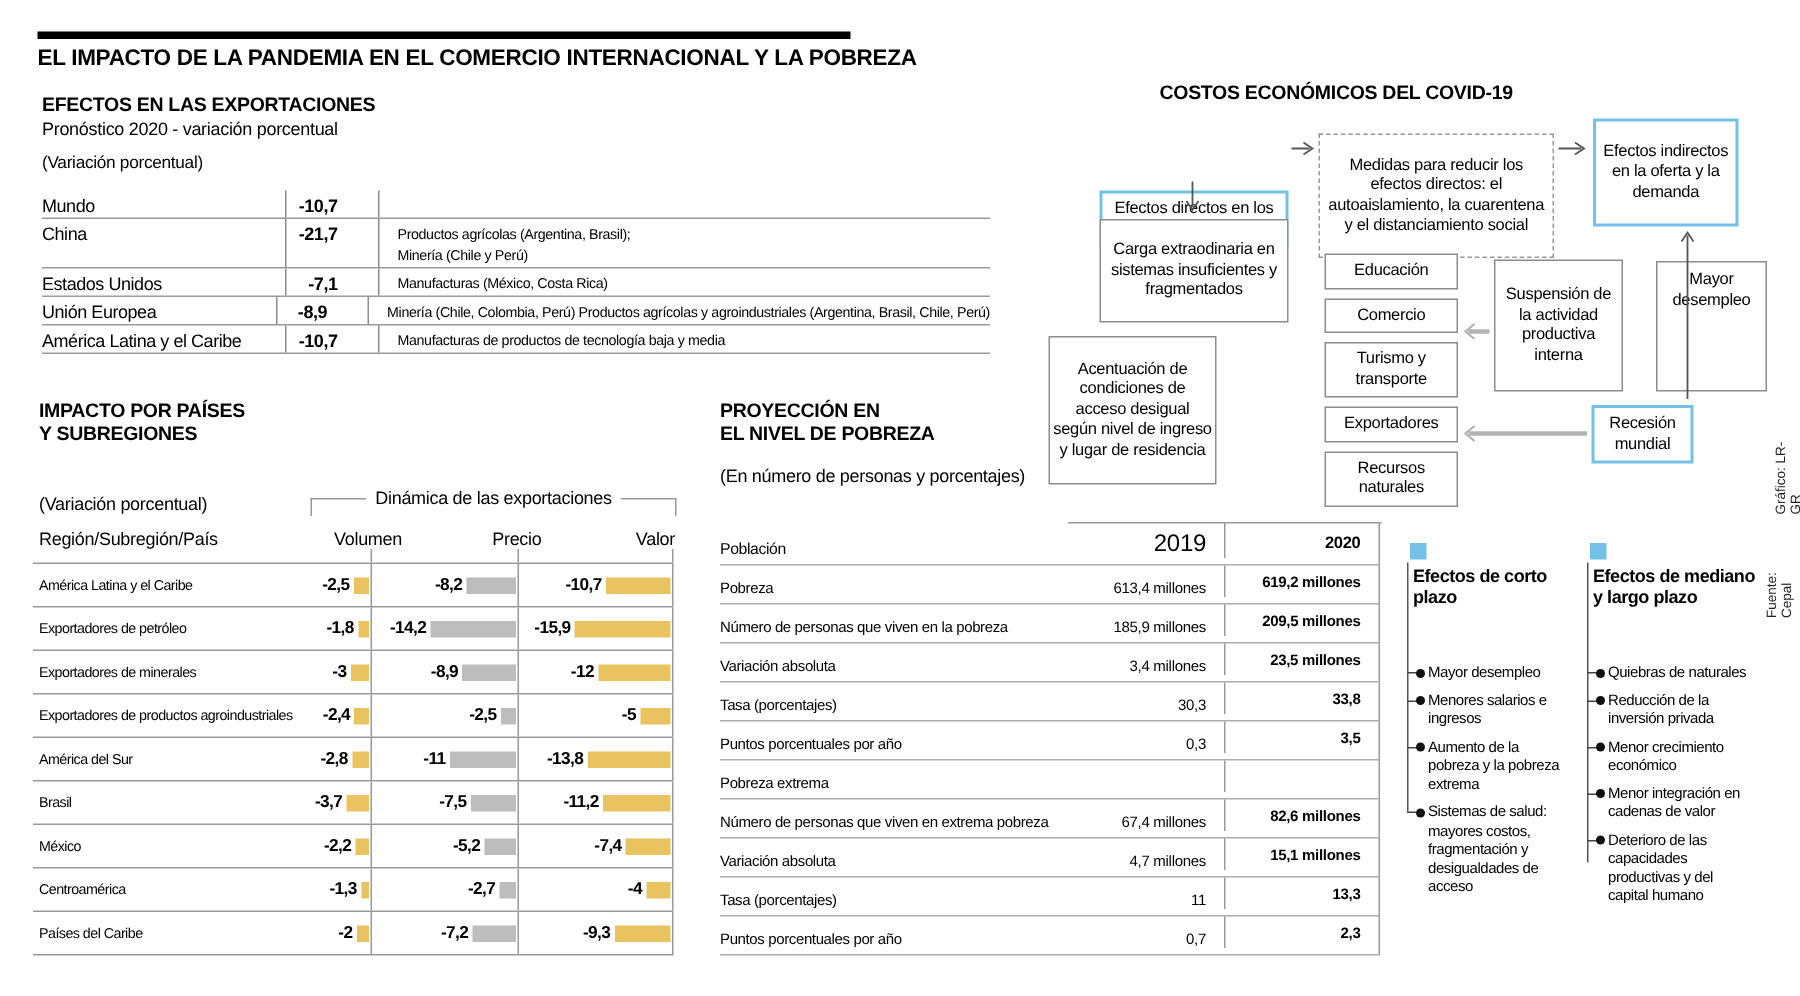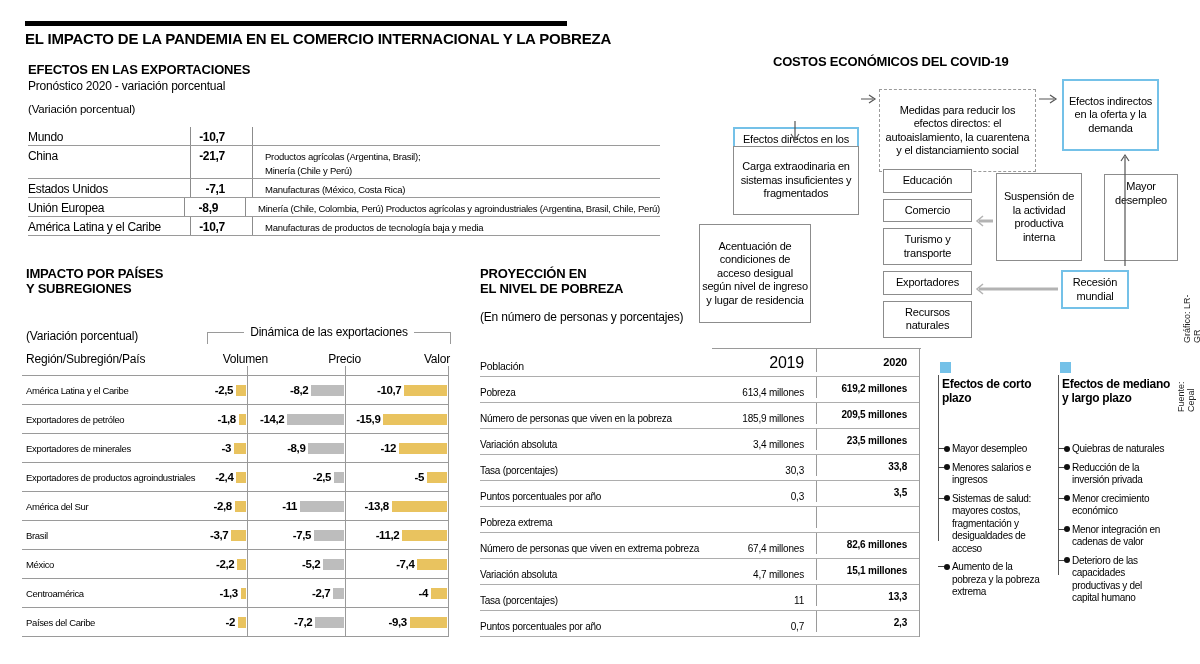--- a/index.html
+++ b/index.html
@@ -429,23 +429,23 @@
 <div class="effects" style="left:938px;width:102px;">
   <div class="eff-sq"></div>
   <div class="eff-head">Efectos de corto plazo</div>
   <div class="eff-line" style="height:166px;"></div>
   <div class="eff-items">
 
       <div class="eff-item">Mayor desempleo</div>
 
       <div class="eff-item">Menores salarios e ingresos</div>
 
+      <div class="eff-item">Aumento de la pobreza y la pobreza extrema</div>
+
       <div class="eff-item">Sistemas de salud: mayores costos, fragmentación y desigualdades de acceso</div>
-
-      <div class="eff-item">Aumento de la pobreza y la pobreza extrema</div>
     </div>
 </div>
 
 <div class="effects" style="left:1058px;width:112px;">
   <div class="eff-sq"></div>
   <div class="eff-head">Efectos de mediano y largo plazo</div>
   <div class="eff-line" style="height:200px;"></div>
   <div class="eff-items">
 
       <div class="eff-item">Quiebras de naturales</div>

